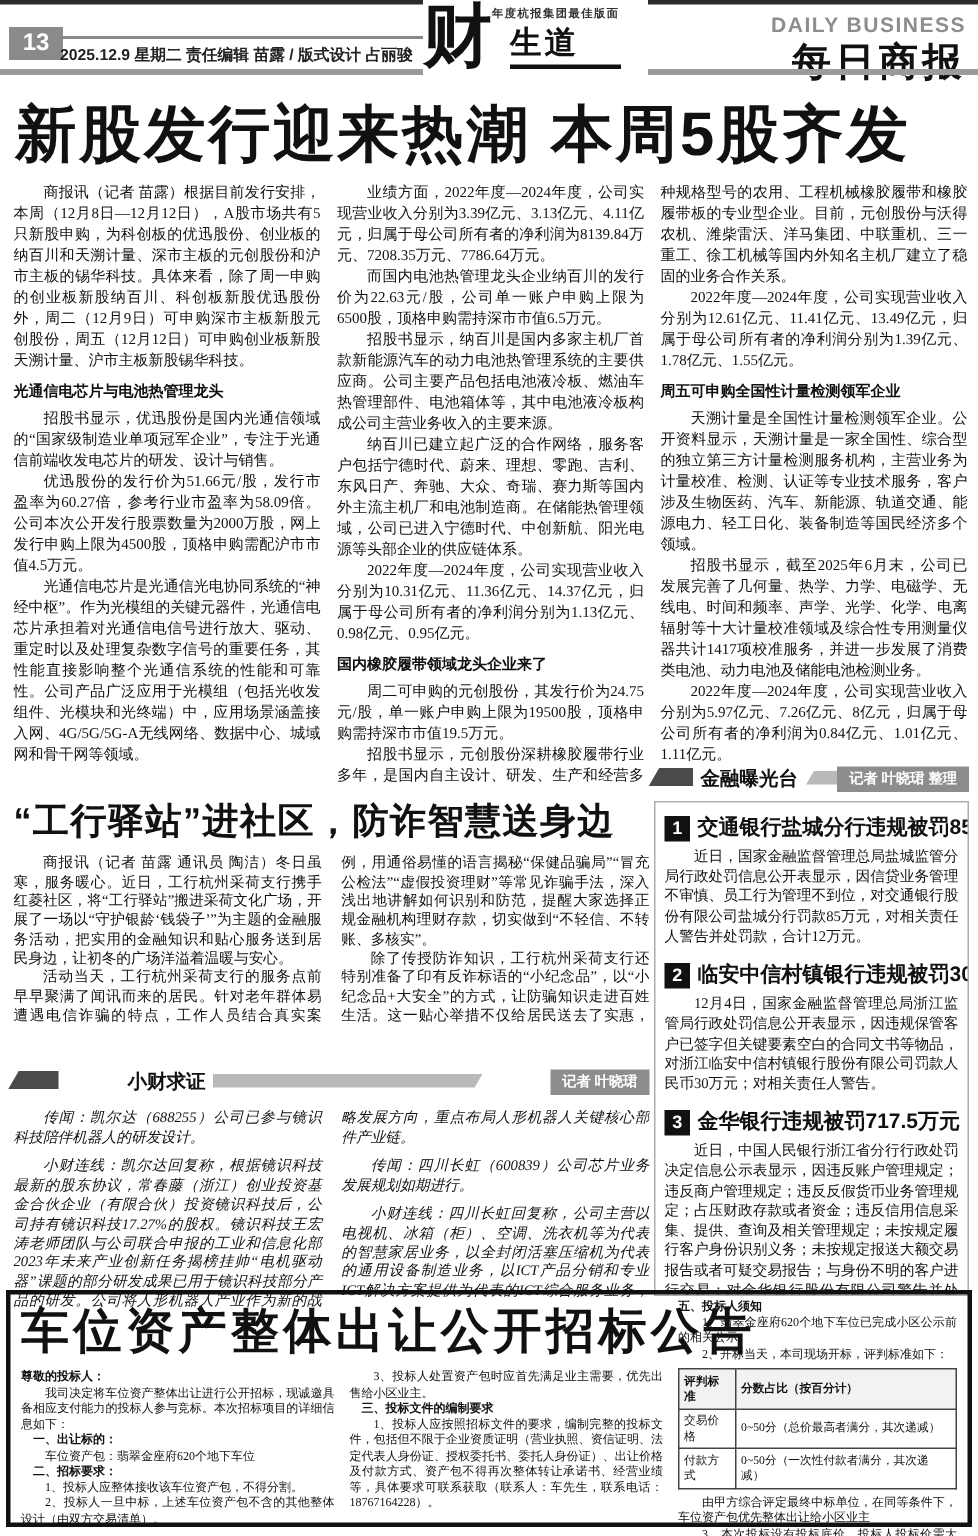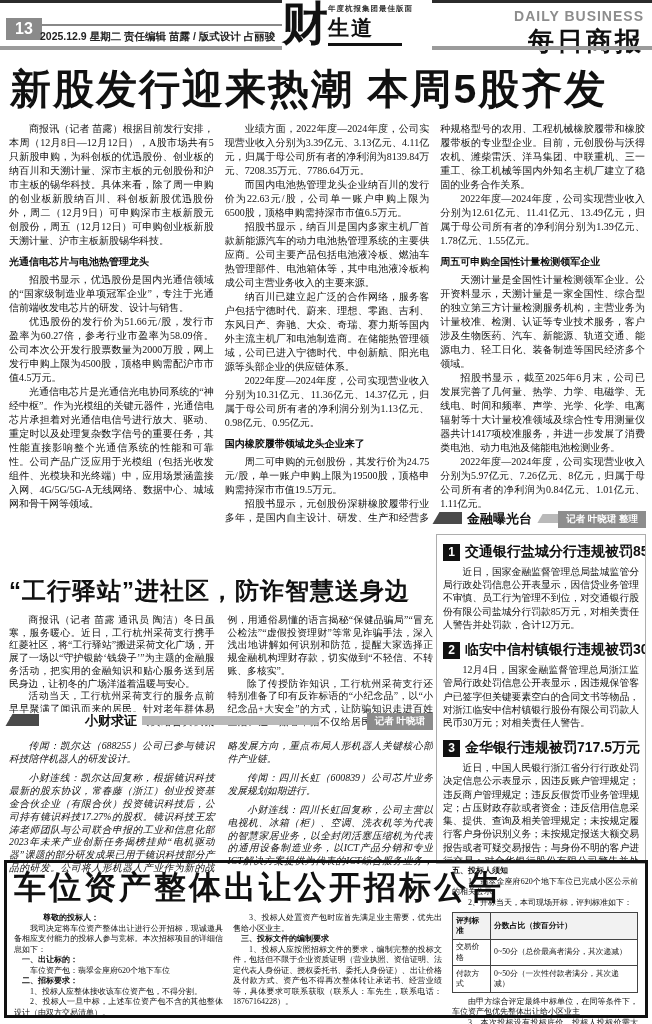--- a/index.html
+++ b/index.html
@@ -14,37 +14,37 @@
   .pagenum { position:absolute; top:12px; left:6px; width:36px; height:22px; background:#8a8a8a; color:#fff;
              font-family:"Liberation Sans",sans-serif; font-weight:bold; font-size:16px; text-align:center; line-height:22px; }
   .dateline { position:absolute; top:24px; left:40px; font-family:"Liberation Sans",sans-serif;
               font-weight:bold; font-size:10.5px; color:#222; white-space:nowrap; }
   .dateline-rule { position:absolute; top:18px; left:40px; width:250px; height:2px; background:#888; }
   .logo { position:absolute; top:0; left:282px; width:150px; height:50px; background:#fff; }
   .logo-char { position:absolute; top:-2px; left:0; font-family:"Liberation Sans",sans-serif; font-weight:900; font-size:46px; line-height:50px; }
   .logo-right { position:absolute; top:4px; left:46px; }
   .logo-award { font-family:"Liberation Sans",sans-serif; font-weight:bold; font-size:7.5px; color:#333; letter-spacing:1px; }
   .logo-name { font-family:"Liberation Sans",sans-serif; font-weight:900; font-size:21px; letter-spacing:2px;
-               border-bottom:3px solid #111; padding:0 28px 1px 0; display:inline-block; }
+               border-bottom:3px solid #111; padding:0 28px 1px 0; display:inline-block;margin-left:12px; }
   .brand { position:absolute; top:2px; right:8px; text-align:right; }
   .brand-en { font-family:"Liberation Sans",sans-serif; font-weight:bold; font-size:14px; color:#8d8d8d; letter-spacing:1px; }
   .brand-cn { font-family:"Liberation Serif",serif; font-weight:900; font-size:26px; letter-spacing:3px; }
 
   
   .lead-headline { position:absolute; top:62px; left:10px; width:636px; font-family:"Liberation Sans",sans-serif;
                    font-weight:900; font-size:41px; letter-spacing:2px; white-space:nowrap; }
   .lead-body { position:absolute; top:122px; left:9px; width:636px; height:404px;
                column-count:3; column-gap:11px; column-fill:auto; overflow:hidden;
                font-size:10px; line-height:1.4; text-align:justify; }
   .lead-body p { text-indent:2em; }
   .lead-body .subhead { font-family:"Liberation Sans",sans-serif; font-weight:bold; font-size:10px;
                         text-indent:0; margin:7px 0 4px; }
 
   
-  .bank { position:absolute; top:531px; left:9px; width:424px;margin-top:44px; }
+  .bank { position:absolute; top:531px; left:9px; width:424px; }
   .bank h2 { font-family:"Liberation Sans",sans-serif; font-weight:900; font-size:24px; letter-spacing:1px; white-space:nowrap; }
   .bank-body { margin-top:7px; height:127px; column-count:2; column-gap:13px; column-fill:auto; overflow:hidden;
                font-size:9.8px; line-height:1.3; text-align:justify; }
   .bank-body p { text-indent:2em; }
 
   
   .band { position:relative; height:16px; font-family:"Liberation Sans",sans-serif;margin-top:12px; }
   .band .chev { position:absolute; left:0; top:2px; width:34px; height:12px; background:#4a4a4a; transform:skewX(-30deg); }
   .band .bar { position:absolute; top:4px; height:9px; background:#b9b9b9; transform:skewX(-30deg); }
   .band .title { position:absolute; top:0; font-weight:bold; font-size:13px; background:#fff; padding:0 5px; }
@@ -69,21 +69,21 @@
 
   
   .tender { position:absolute; top:860px; left:4px; width:644px; height:158px; border:3px solid #111;
             padding:3px 7px; }
   .tender-inner { display:flex; gap:10px; height:100%; }
   .tender-left { width:428px; }
   .tender-title { font-family:"Liberation Sans",sans-serif; font-weight:900; font-size:32px; letter-spacing:3px; white-space:nowrap; }
   .tender-cols { margin-top:3px; height:112px; column-count:2; column-gap:10px; column-fill:auto; overflow:hidden;
                  font-size:8px; line-height:1.32; text-align:justify; }
   .tender-cols p { text-indent:2em; }
-  .tender-cols .tb { font-weight:bold; text-indent:0;margin-left:29px; }
+  .tender-cols .tb { font-weight:bold; text-indent:0; }
   .tender-cols .tb2 { font-weight:bold; text-indent:1em; }
   .tender-right { width:196px; font-size:8px; line-height:1.32; text-align:justify; }
   .tender-right p { text-indent:2em; }
   .tender-right .tb { font-weight:bold; text-indent:0; }
   .eval-table { width:100%; border-collapse:collapse; margin:4px 0; font-size:7.8px; }
   .eval-table th, .eval-table td { border:1px solid #444; padding:2.5px 3px; text-align:left; }
   .eval-table th { font-weight:bold; background:#f2f2f2; }
 </style>
 </head>
 <body>

